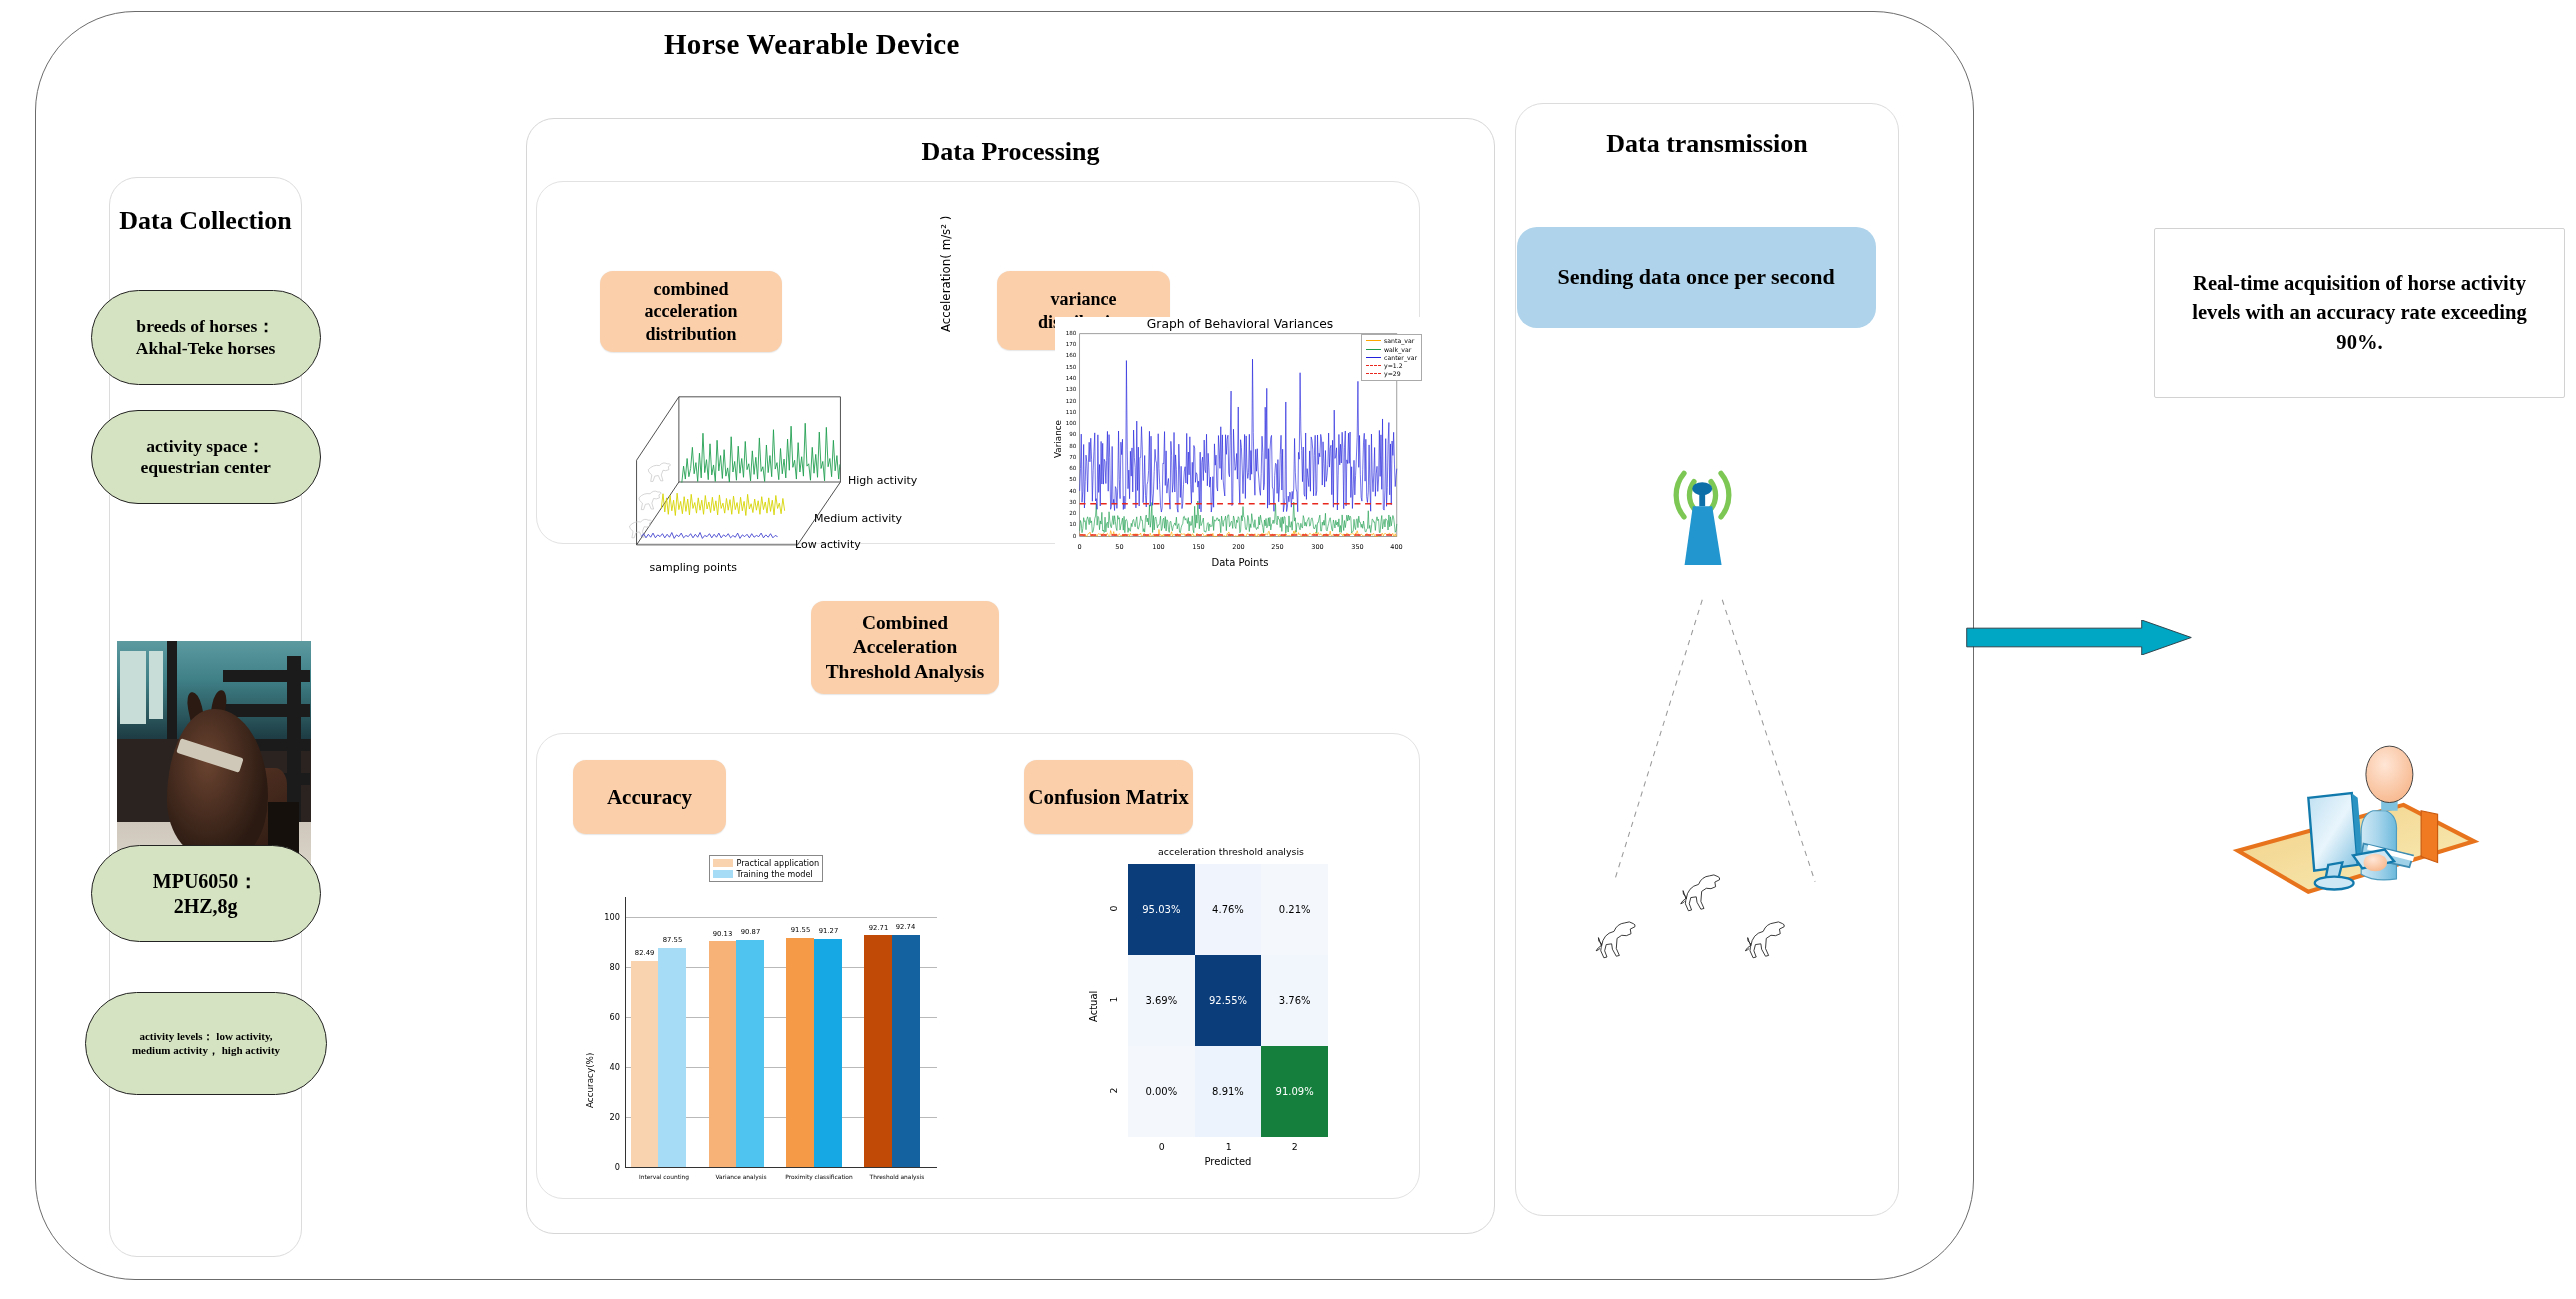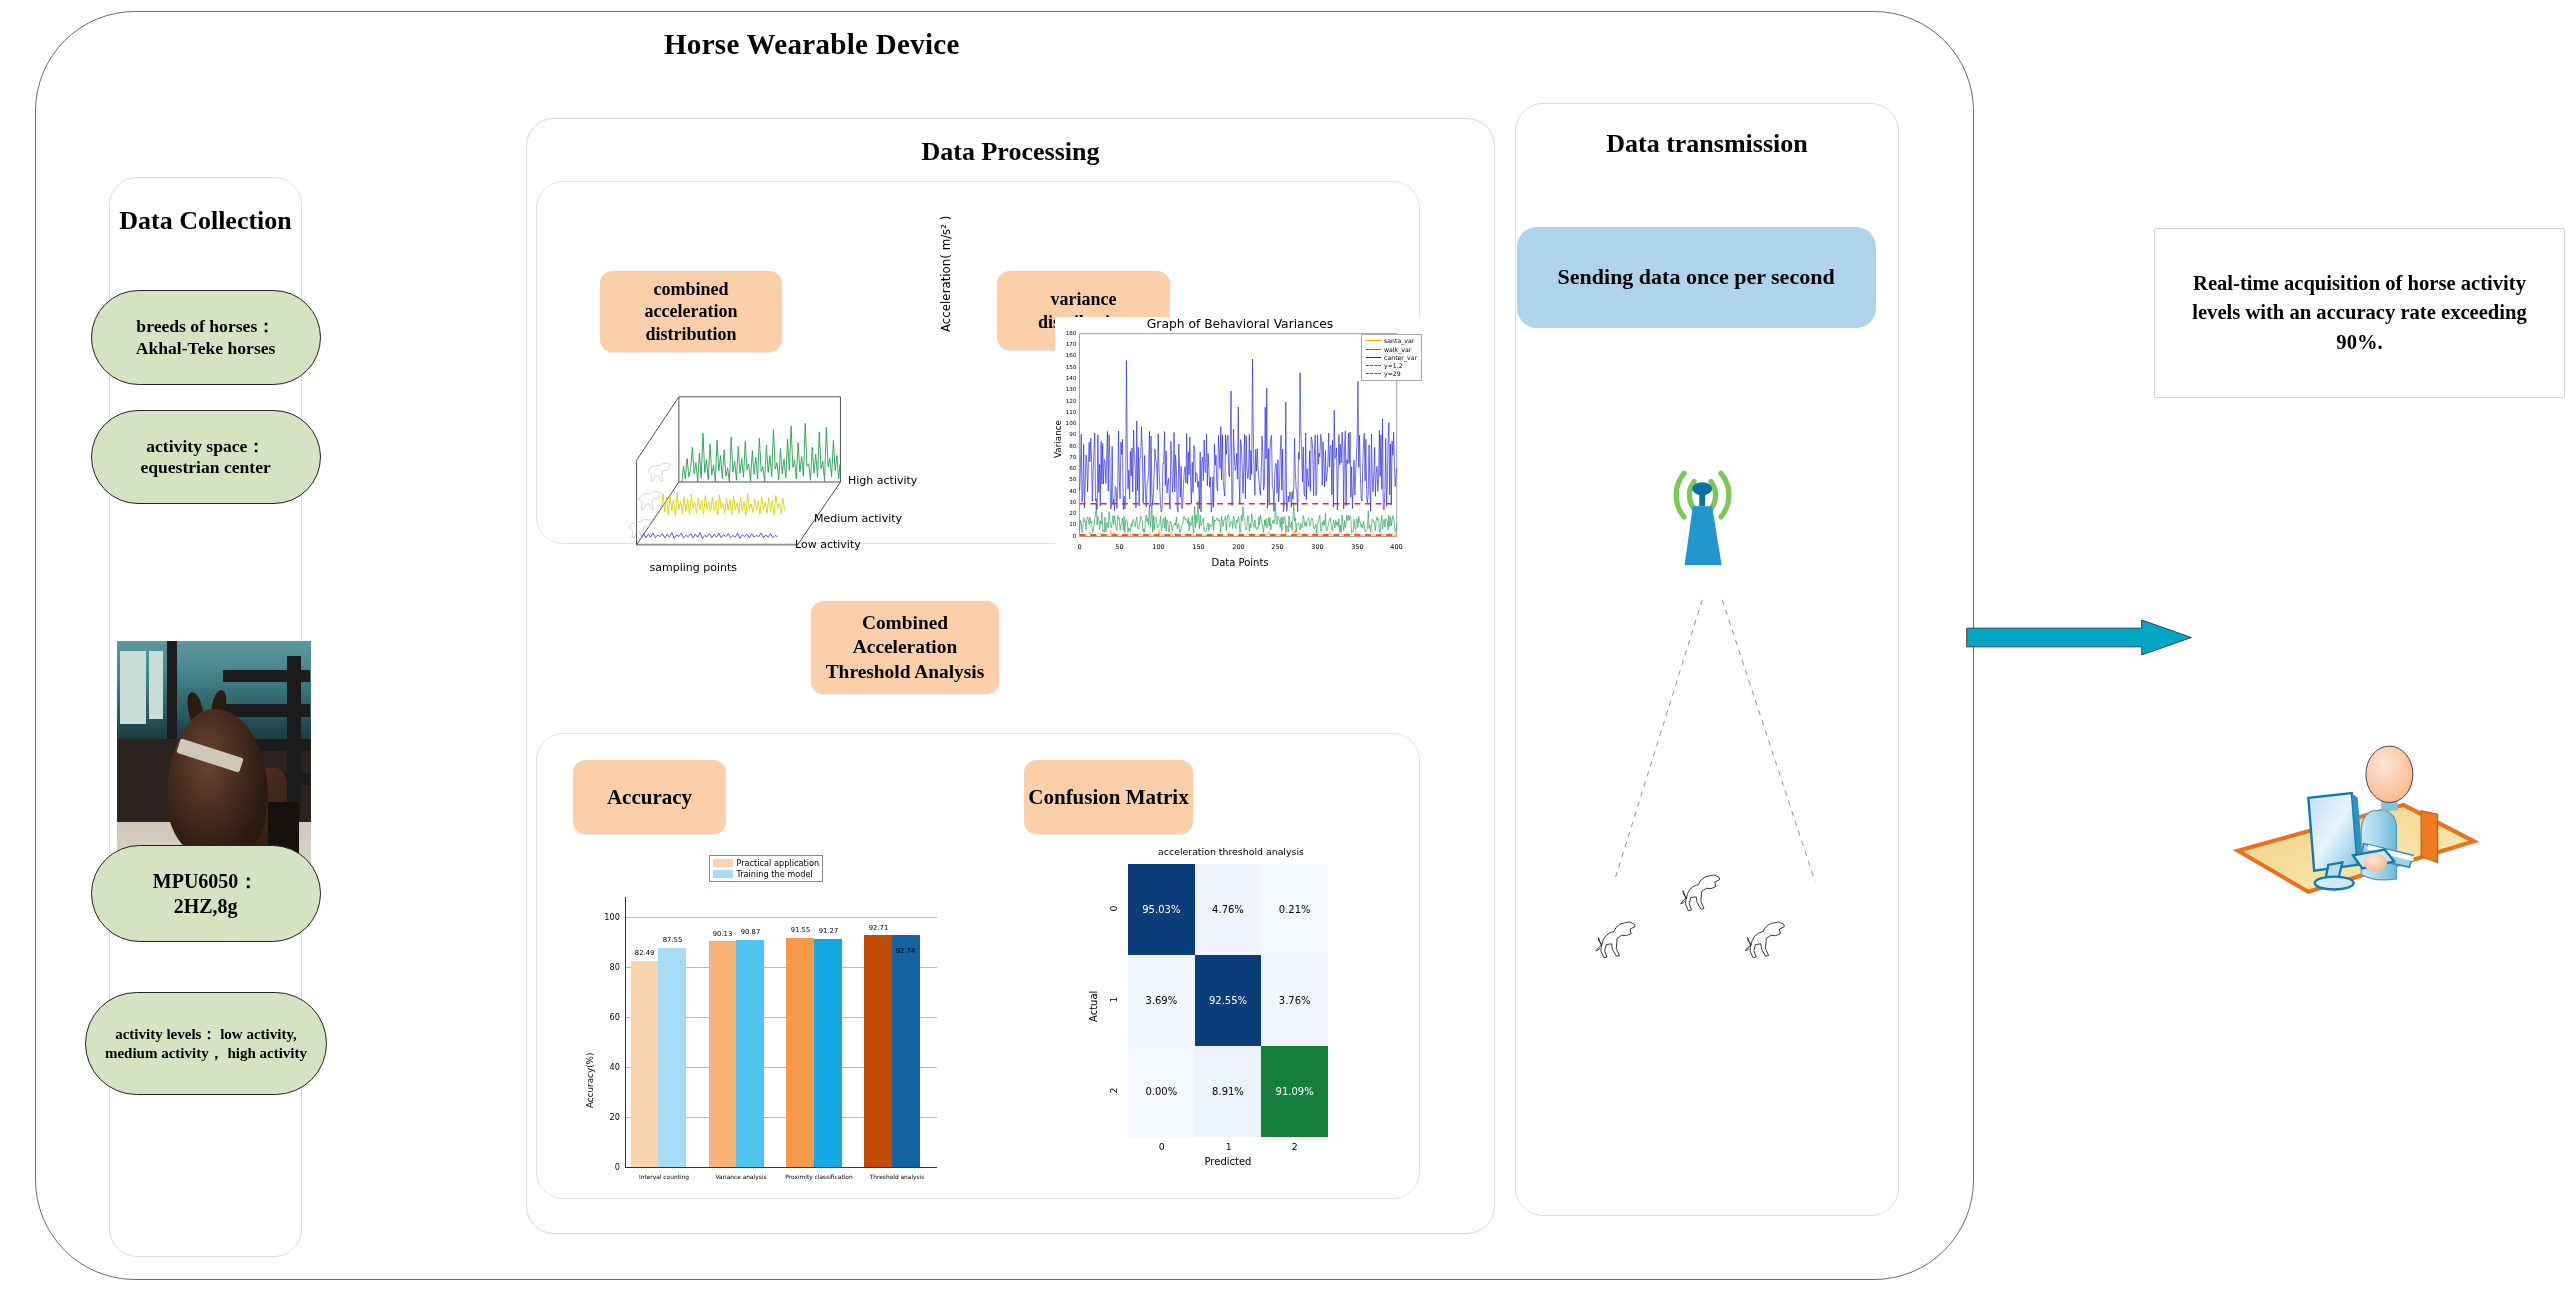--- a/index.html
+++ b/index.html
@@ -196,21 +196,21 @@
     <div class="hp-ear" style="left:49%;top:20%;transform:rotate(10deg);"></div>
     <div class="hp-horse-neck"></div>
     <div class="hp-horse-head"></div>
     <div class="hp-halter"></div>
     <div class="hp-legs"></div>
   </div>
 
   <div class="pill" style="left:-19.4px;top:667px;width:230px;height:97px;font-size:20px;white-space:pre-line;">MPU6050：
 2HZ,8g</div>
 
-  <div class="pill" style="left:-25px;top:814px;width:242px;height:103px;font-size:15px;white-space:pre-line;padding:0 4.7px;">activity levels： low activity,
+  <div class="pill" style="left:-25px;top:814px;width:242px;height:103px;font-size:11px;white-space:pre-line;padding:0 4.7px;">activity levels： low activity,
 medium activity， high activity</div>
 </div>
 
 <div class="panel" id="panel-processing">
   <div class="panel-title" style="top:17.6px;">Data Processing</div>
 
   <div id="sub-top"></div>
 
   <div class="opill" style="left:73px;top:152px;width:182px;height:81px;font-size:18px;padding:0 7px;">combined acceleration distribution</div>
 
@@ -358,21 +358,21 @@
       <div class="bc-vlabel" style="left: 79px; width: 35px; top: 33px;">90.13</div>
       <div class="bc-bar" style="left: 110px; width: 28px; height: 227px; background: rgb(79, 196, 240);"></div>
       <div class="bc-vlabel" style="left: 107px; width: 35px; top: 31px;">90.87</div>
       <div class="bc-bar" style="left: 160px; width: 28px; height: 229px; background: rgb(245, 155, 71);"></div>
       <div class="bc-vlabel" style="left: 157px; width: 35px; top: 29px;">91.55</div>
       <div class="bc-bar" style="left: 188px; width: 28px; height: 228px; background: rgb(22, 168, 229);"></div>
       <div class="bc-vlabel" style="left: 185px; width: 35px; top: 30px;">91.27</div>
       <div class="bc-bar" style="left: 238px; width: 28px; height: 232px; background: rgb(192, 74, 6);"></div>
       <div class="bc-vlabel" style="left: 235px; width: 35px; top: 26.5px;">92.71</div>
       <div class="bc-bar" style="left: 266px; width: 28px; height: 232px; background: rgb(20, 98, 160);"></div>
-      <div class="bc-vlabel" style="left: 262px; width: 35px; top: 26.4px; margin-top: 24px;">92.74</div>
+      <div class="bc-vlabel" style="left: 262px; width: 35px; top: 26.4px;">92.74</div>
     </div>
   <div id="bc-yticks">
       <div class="bc-ytick" style="left: 2.4px; top: 307px;">0</div>
       <div class="bc-ytick" style="left: 2.4px; top: 257px;">20</div>
       <div class="bc-ytick" style="left: 2.4px; top: 207px;">40</div>
       <div class="bc-ytick" style="left: 2.4px; top: 157px;">60</div>
       <div class="bc-ytick" style="left: 2.4px; top: 107px;">80</div>
       <div class="bc-ytick" style="left: 2.4px; top: 57px;">100</div>
     </div>
   <div id="bc-cats">

